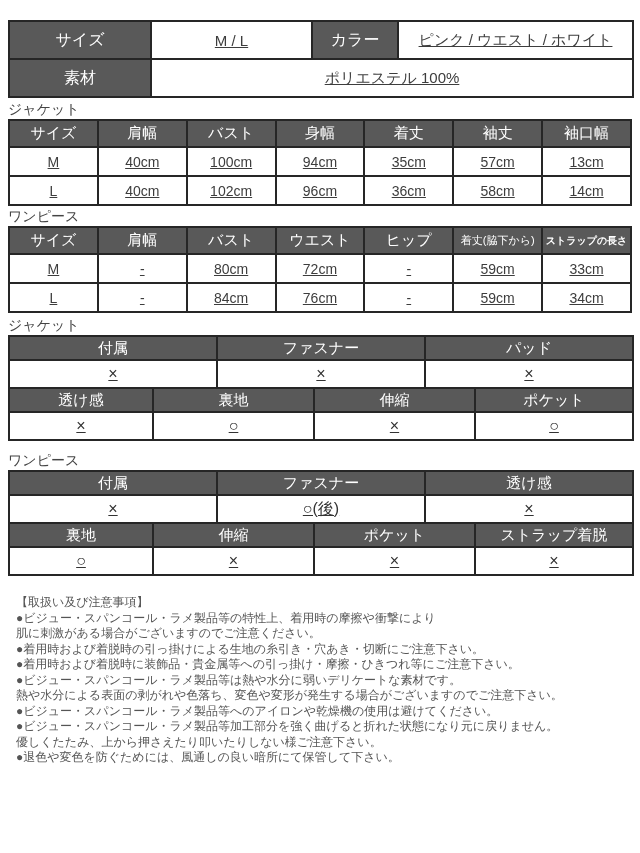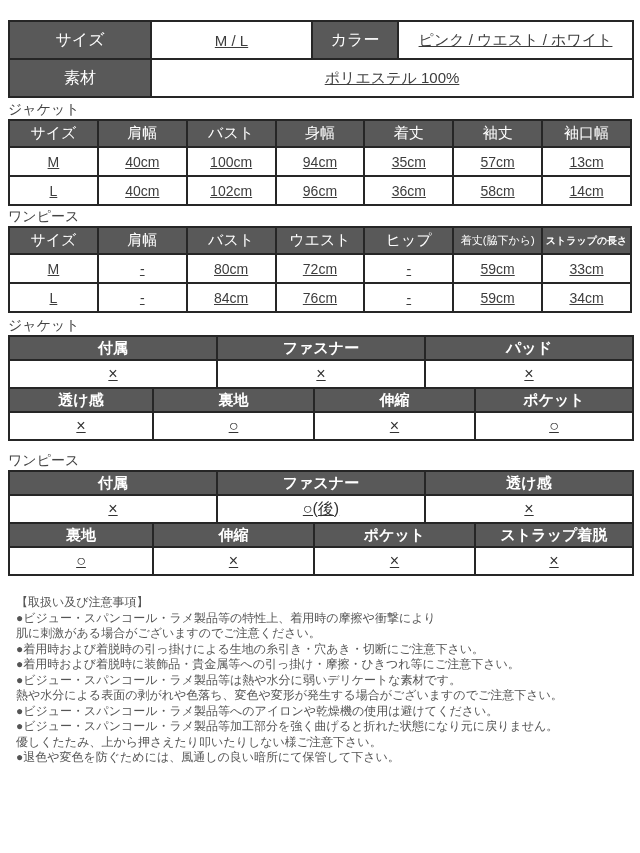--- a/index.html
+++ b/index.html
@@ -47,21 +47,21 @@
   .mt12 { margin-top: 12px; }
 
   
   .size7 th { height: 25px; font-size: 15px; }
   .size7 td { height: 27px; font-size: 14px; }
   .size7 th.sm  { font-size: 11px; }
   .size7 th.xs  { font-size: 10px; font-weight: bold; }
   .size7 { margin-bottom: 3px; }
 
   
-  .feat th { height: 22px; font-size: 15px; font-weight: bold; }
+  .feat th { height: 22px; font-size: 15px; }
   .feat td { height: 26px; font-size: 16px; color: #333333; }
   .feat-lower { margin-top: -2px; }
 
   
   .notes {
     margin-top: 19px;
     padding-left: 8px;
     font-size: 12px;
     line-height: 15.5px;
     color: #555555;

